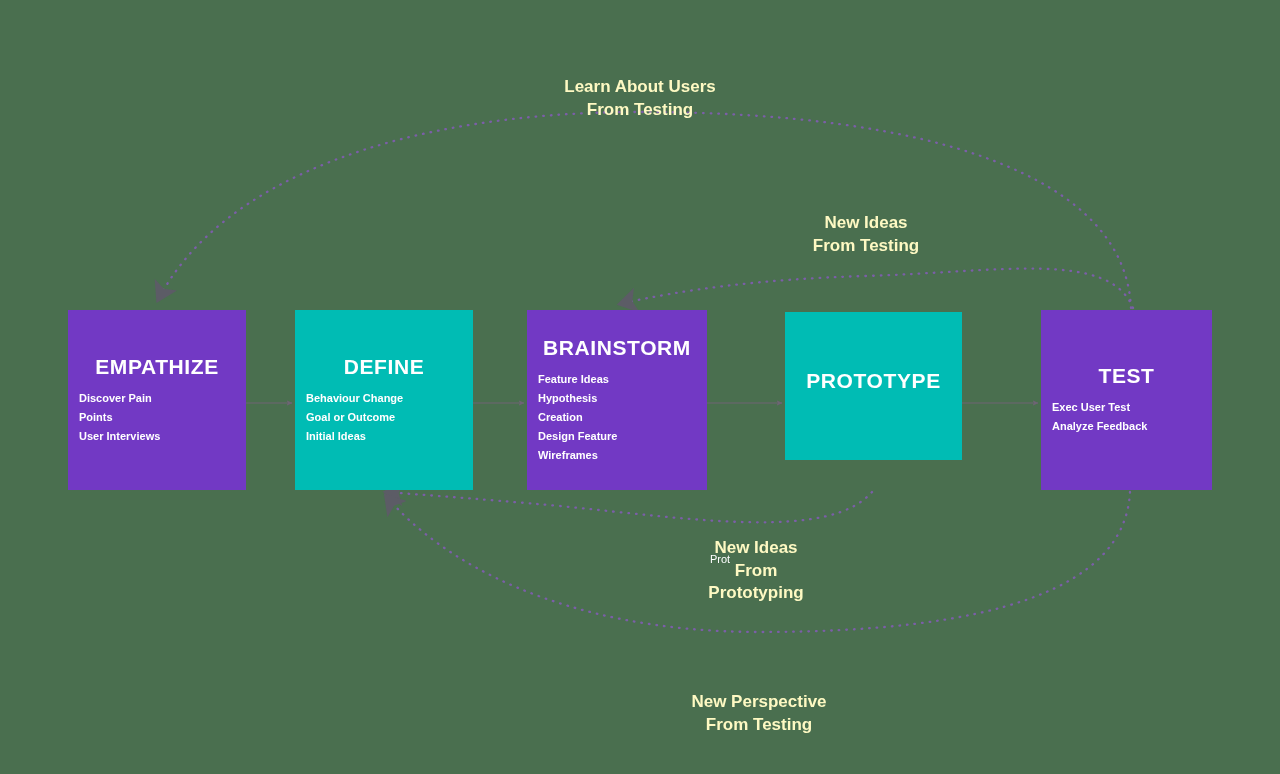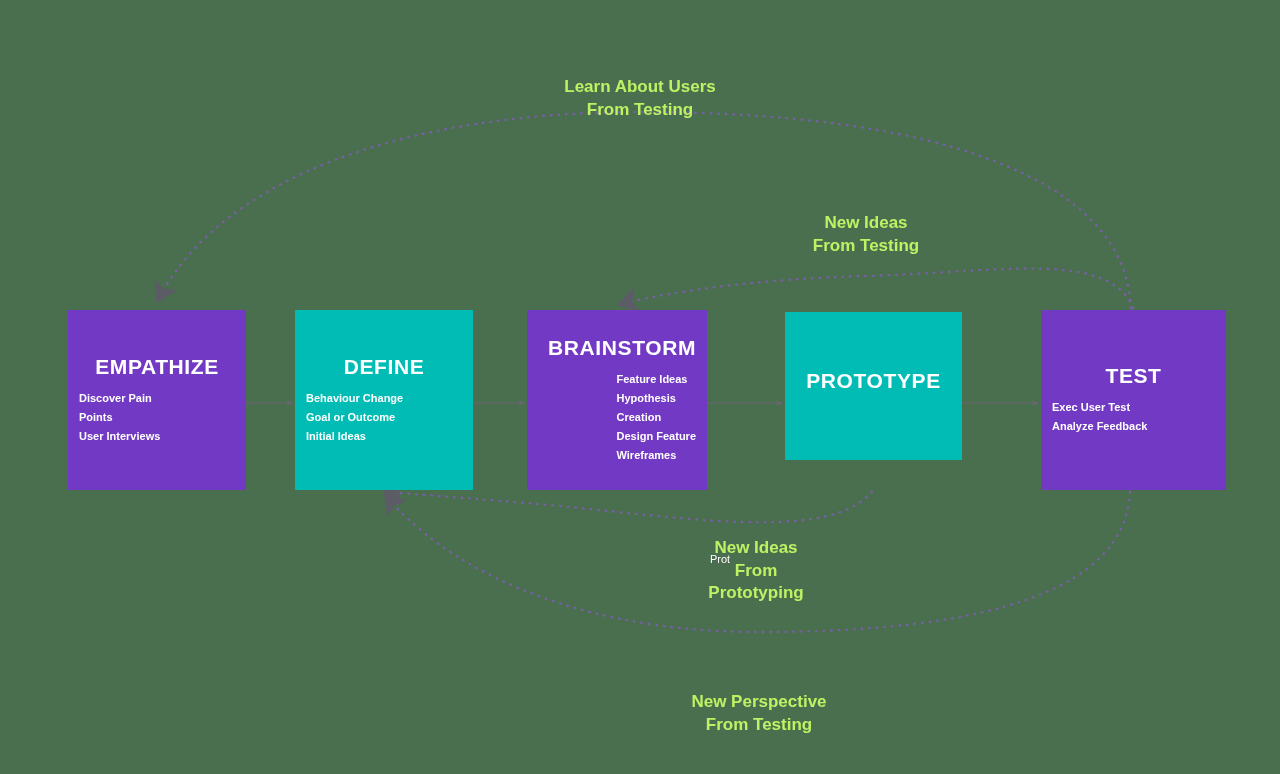--- a/index.html
+++ b/index.html
@@ -50,21 +50,21 @@
     font-weight: bold;
     font-size: 11px;
     line-height: 19px;
     text-align: left;
   }
   .stage-item {
     white-space: normal;
   }
   .curve-label {
     position: absolute;
-    color: #bef264;
+    color: #fef9c3;
     font-weight: bold;
     font-size: 17px;
     line-height: 22.5px;
     text-align: center;
     white-space: pre-line;
   }
   .ghost-label {
     position: absolute;
     color: #ffffff;
     font-weight: normal;
@@ -116,36 +116,36 @@
 
   <div class="stage-box" style="left:68px;top:310px;width:178px;height:180px;background:#7239c4;">
     <div class="stage-title">EMPATHIZE</div>
     <div class="stage-items">
       <div class="stage-item">Discover Pain</div>
       <div class="stage-item">Points</div>
       <div class="stage-item">User Interviews</div>
     </div>
   </div>
 
-  <div class="stage-box" style="left:527px;top:310px;width:180px;height:180px;background:#7239c4;align-items:flex-end;">
+  <div class="stage-box" style="left:527px;top:310px;width:180px;height:180px;background:#7239c4;">
     <div class="stage-title">BRAINSTORM</div>
     <div class="stage-items">
       <div class="stage-item">Feature Ideas</div>
       <div class="stage-item">Hypothesis</div>
       <div class="stage-item">Creation</div>
       <div class="stage-item">Design Feature</div>
       <div class="stage-item">Wireframes</div>
     </div>
   </div>
 
   <div class="stage-box" style="left:785px;top:312px;width:177px;height:148px;background:#00bcb4;">
     <div class="stage-title">PROTOTYPE</div>
   </div>
 
-  <div class="stage-box" style="left:1041px;top:310px;width:185px;height:180px;background:#7239c4;">
+  <div class="stage-box" style="left:1041px;top:310px;width:171px;height:180px;background:#7239c4;">
     <div class="stage-title">TEST</div>
     <div class="stage-items">
       <div class="stage-item">Exec User Test</div>
       <div class="stage-item">Analyze Feedback</div>
     </div>
   </div>
 
   <div class="curve-label" style="left:540px;top:76px;width:200px;">Learn About Users
 From Testing</div>
 

